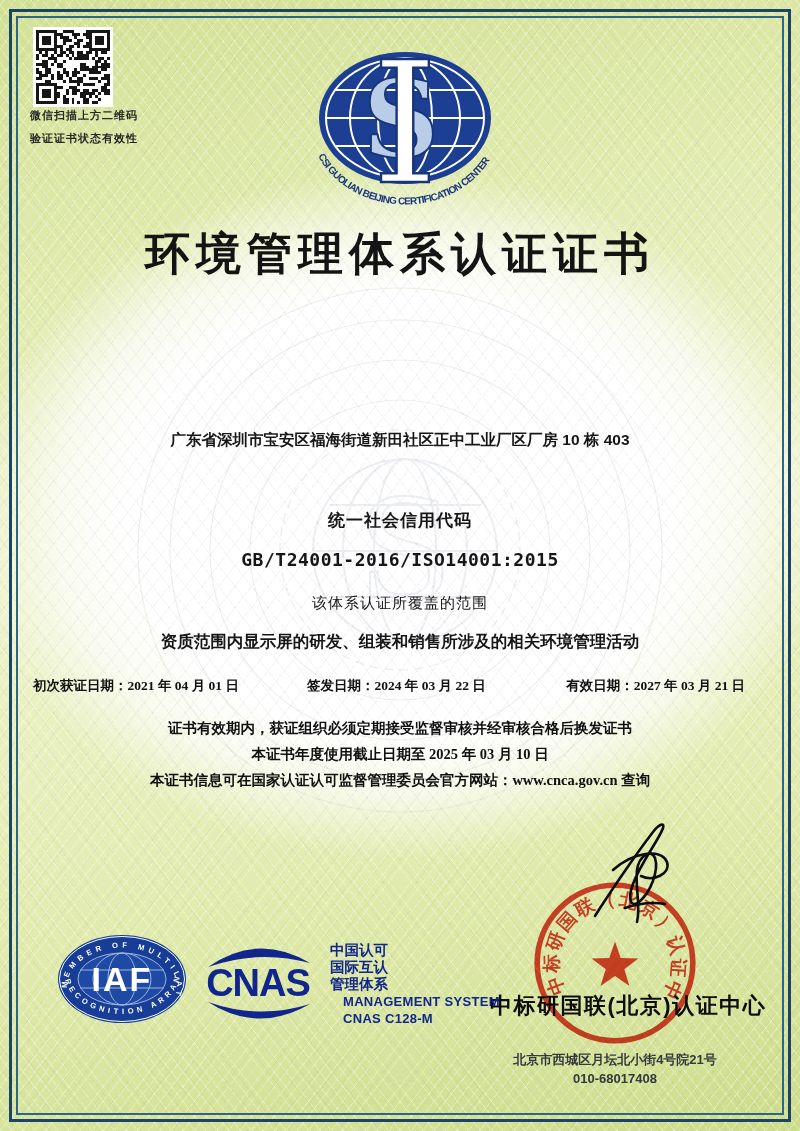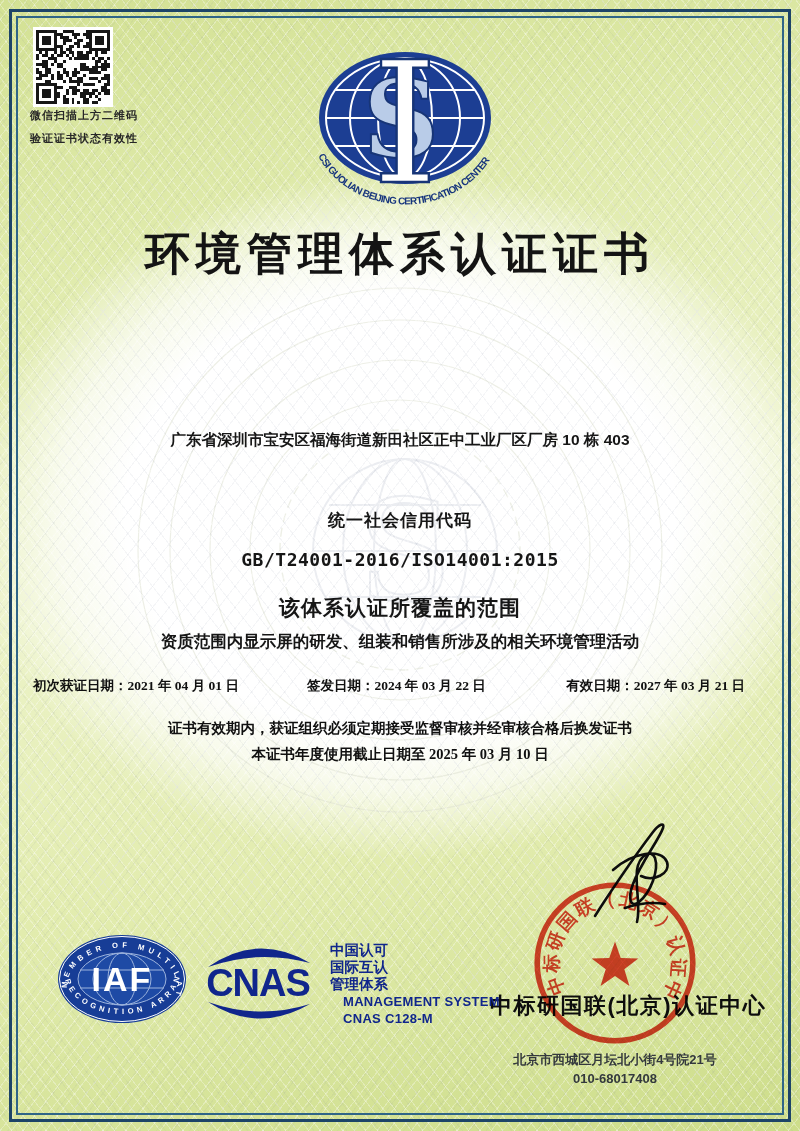--- a/index.html
+++ b/index.html
@@ -36,21 +36,21 @@
   .regno .lab{font-size:15px;font-weight:700;color:#1b1b1b;}
   .regno .val{font-family:"DejaVu Serif",serif;font-size:17px;color:#111;letter-spacing:.5px;}
   .certify{top:333px;font-size:19px;font-weight:700;letter-spacing:10px;}
   .company{top:364px;font-size:23px;font-weight:800;letter-spacing:2px;}
   .credit{top:403px;font-size:16px;}
   .credit .lab{font-weight:500;}
   .credit .val{font-weight:800;font-size:17px;}
   .addr{top:430px;font-size:15.5px;font-weight:700;}
   .std-intro{top:509px;font-size:17px;font-weight:700;letter-spacing:1px;}
   .std{top:549px;font-family:"DejaVu Sans Mono",monospace;font-size:18px;font-weight:700;letter-spacing:.5px;}
-  .scope-intro{top:594px;font-size:21px;font-weight:700;letter-spacing:1px;}
+  .scope-intro{top:594px;font-size:15px;font-weight:400;letter-spacing:1px;}
   .scope{top:631px;font-size:16.5px;font-weight:700;}
 
   .dates{position:absolute;top:677px;left:0;right:0;height:18px;
          font-family:"Liberation Serif",serif;font-size:13.5px;font-weight:700;color:#101010;}
   .dates .d1{position:absolute;left:33px;}
   .dates .d2{position:absolute;left:50%;transform:translateX(-52%);}
   .dates .d3{position:absolute;right:55px;}
 
   .note{position:absolute;left:0;right:0;text-align:center;
         font-family:"Liberation Serif",serif;font-weight:700;color:#101010;font-size:14.5px;}
@@ -459,20 +459,21 @@
   <div class="cline scope">资质范围内显示屏的研发、组装和销售所涉及的相关环境管理活动</div>
 
   <div class="dates">
     <span class="d1">初次获证日期：2021 年 04 月 01 日</span>
     <span class="d2">签发日期：2024 年 03 月 22 日</span>
     <span class="d3">有效日期：2027 年 03 月 21 日</span>
   </div>
 
   <div class="note n1">证书有效期内，获证组织必须定期接受监督审核并经审核合格后换发证书</div>
   <div class="note n2">本证书年度使用截止日期至 2025 年 03 月 10 日</div>
+  <div class="note n3">本证书信息可在国家认证认可监督管理委员会官方网站：www.cnca.gov.cn 查询</div>
 
   <svg class="signature" width="115" height="120" viewBox="0 0 115 120">
     <g fill="none" stroke="#0d0d0d" stroke-width="2.6" stroke-linecap="round">
       <path d="M 20 98 C 30 82 58 40 78 14 C 84 6 90 4 88 10 C 84 22 66 44 58 66 C 52 82 56 90 64 84 C 76 74 84 52 80 40 C 76 30 64 38 62 52 C 60 70 66 88 62 104"></path>
       <path d="M 38 52 C 58 34 86 30 92 44 C 96 56 78 64 66 58"></path>
       <path d="M 50 90 C 62 86 78 84 90 86"></path>
     </g>
   </svg>
 
   <div class="issuer">中标研国联(北京)认证中心</div>

